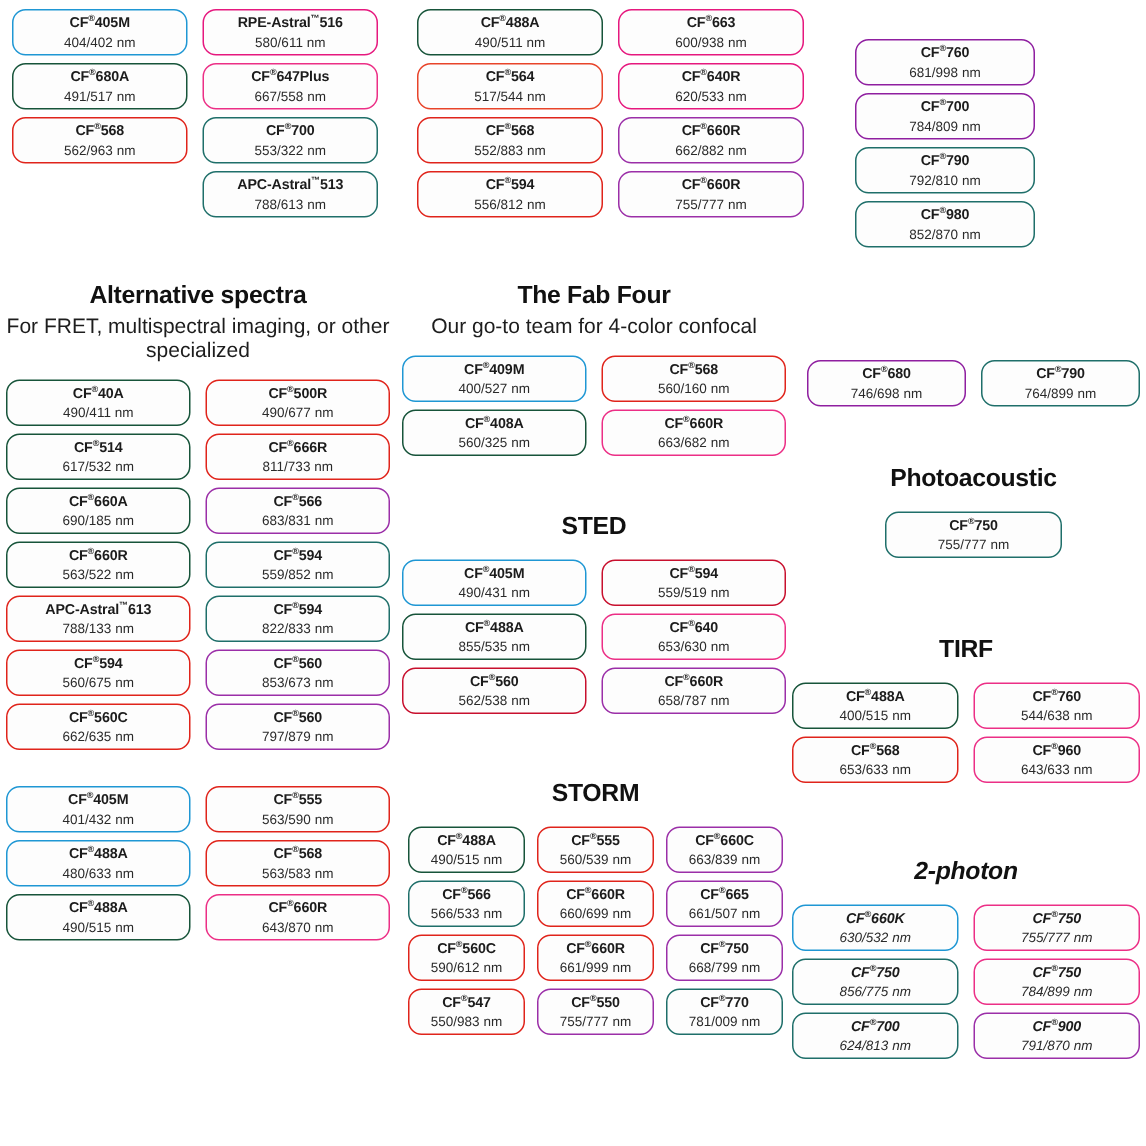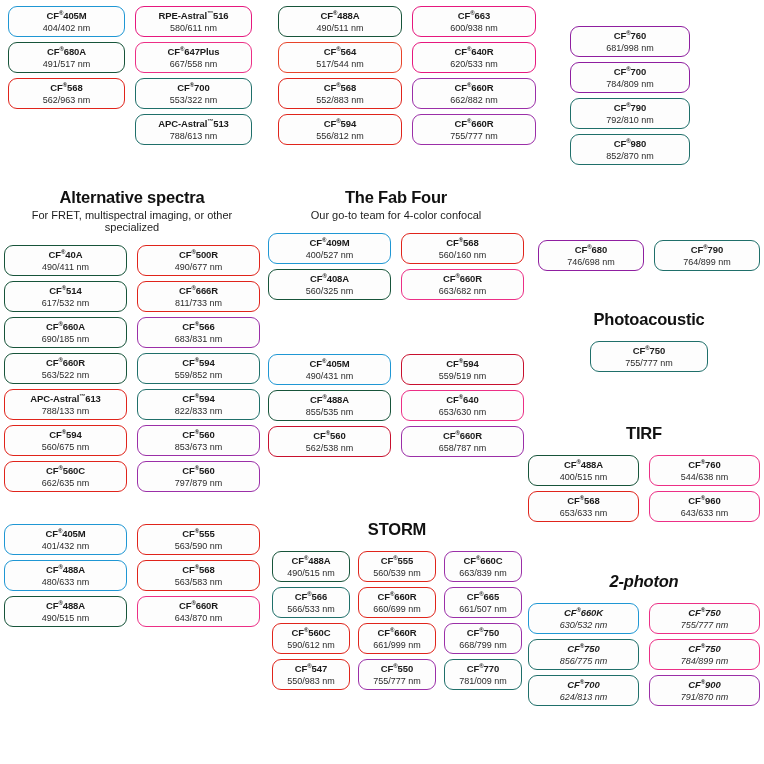--- a/index.html
+++ b/index.html
@@ -52,21 +52,21 @@
   
   .sec-title {
     text-align: center;
     font-size: 16.5px;
     font-weight: bold;
     color: #111;
     letter-spacing: -0.2px;
   }
   .sec-sub {
     text-align: center;
-    font-size: 11px;
+    font-size: 14px;
     color: #1d1d1d;
     margin-top: 2px;
   }
 
   
   .grid { display: grid; }
   .g2 { grid-template-columns: 1fr 1fr; column-gap: 10px; row-gap: 5px; }
 
   .col { position: absolute; }
 
@@ -301,20 +301,21 @@
           </div>
           <div class="dye" style="border-color: rgb(236, 47, 134);">
             <div class="nm">CF<sup>®</sup>660R</div>
             <div class="wl">663/682 nm</div>
           </div>
         </div>
     </div>
   </div>
 
   <div class="col" style="left:268px; top:342px; width:256px;">
+    <div class="sec-title">STED</div>
     <div class="pairrow" style="margin-top:12px;">
       <div class="stack">
           <div class="dye" style="border-color: rgb(31, 151, 212);">
             <div class="nm">CF<sup>®</sup>405M</div>
             <div class="wl">490/431 nm</div>
           </div>
           <div class="dye" style="border-color: rgb(23, 84, 58);">
             <div class="nm">CF<sup>®</sup>488A</div>
             <div class="wl">855/535 nm</div>
           </div>

